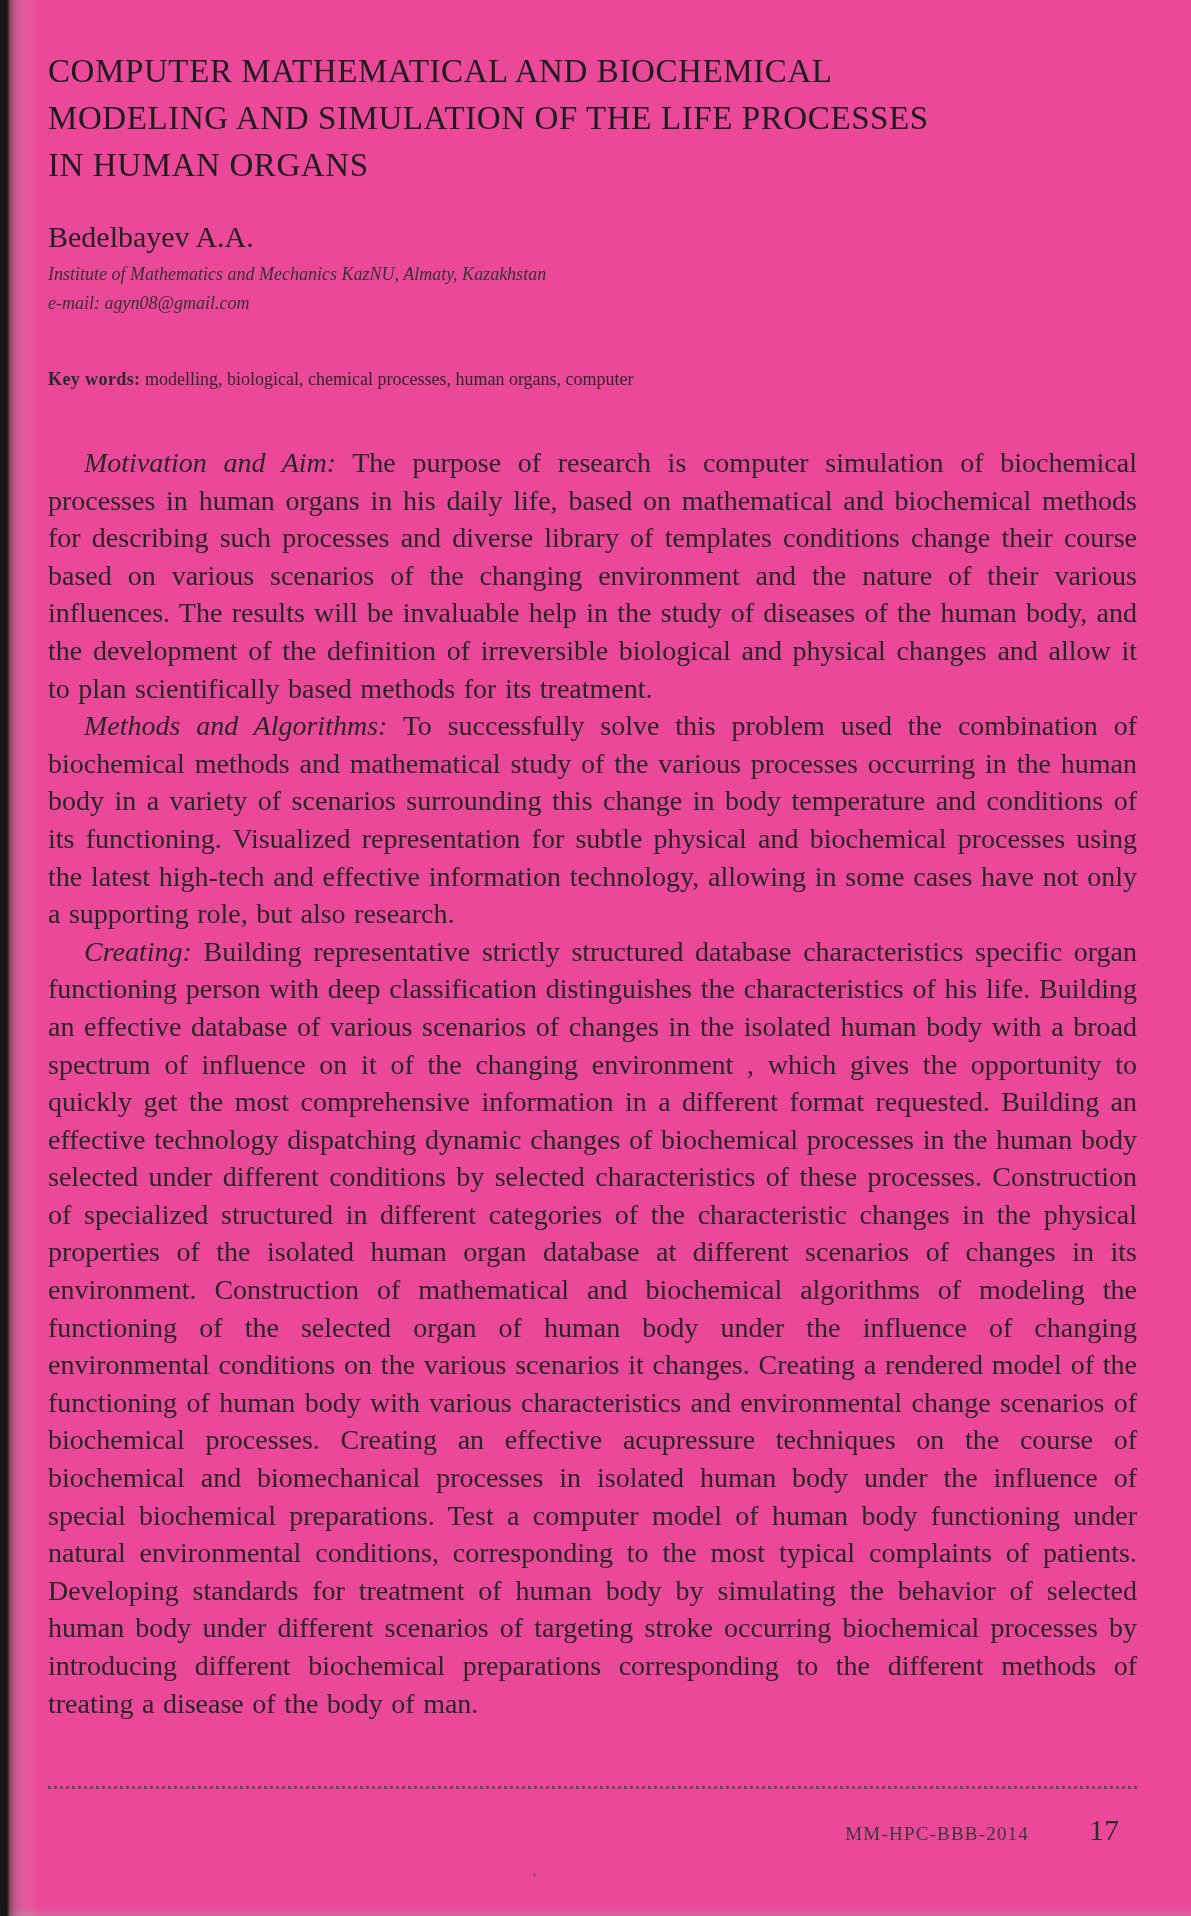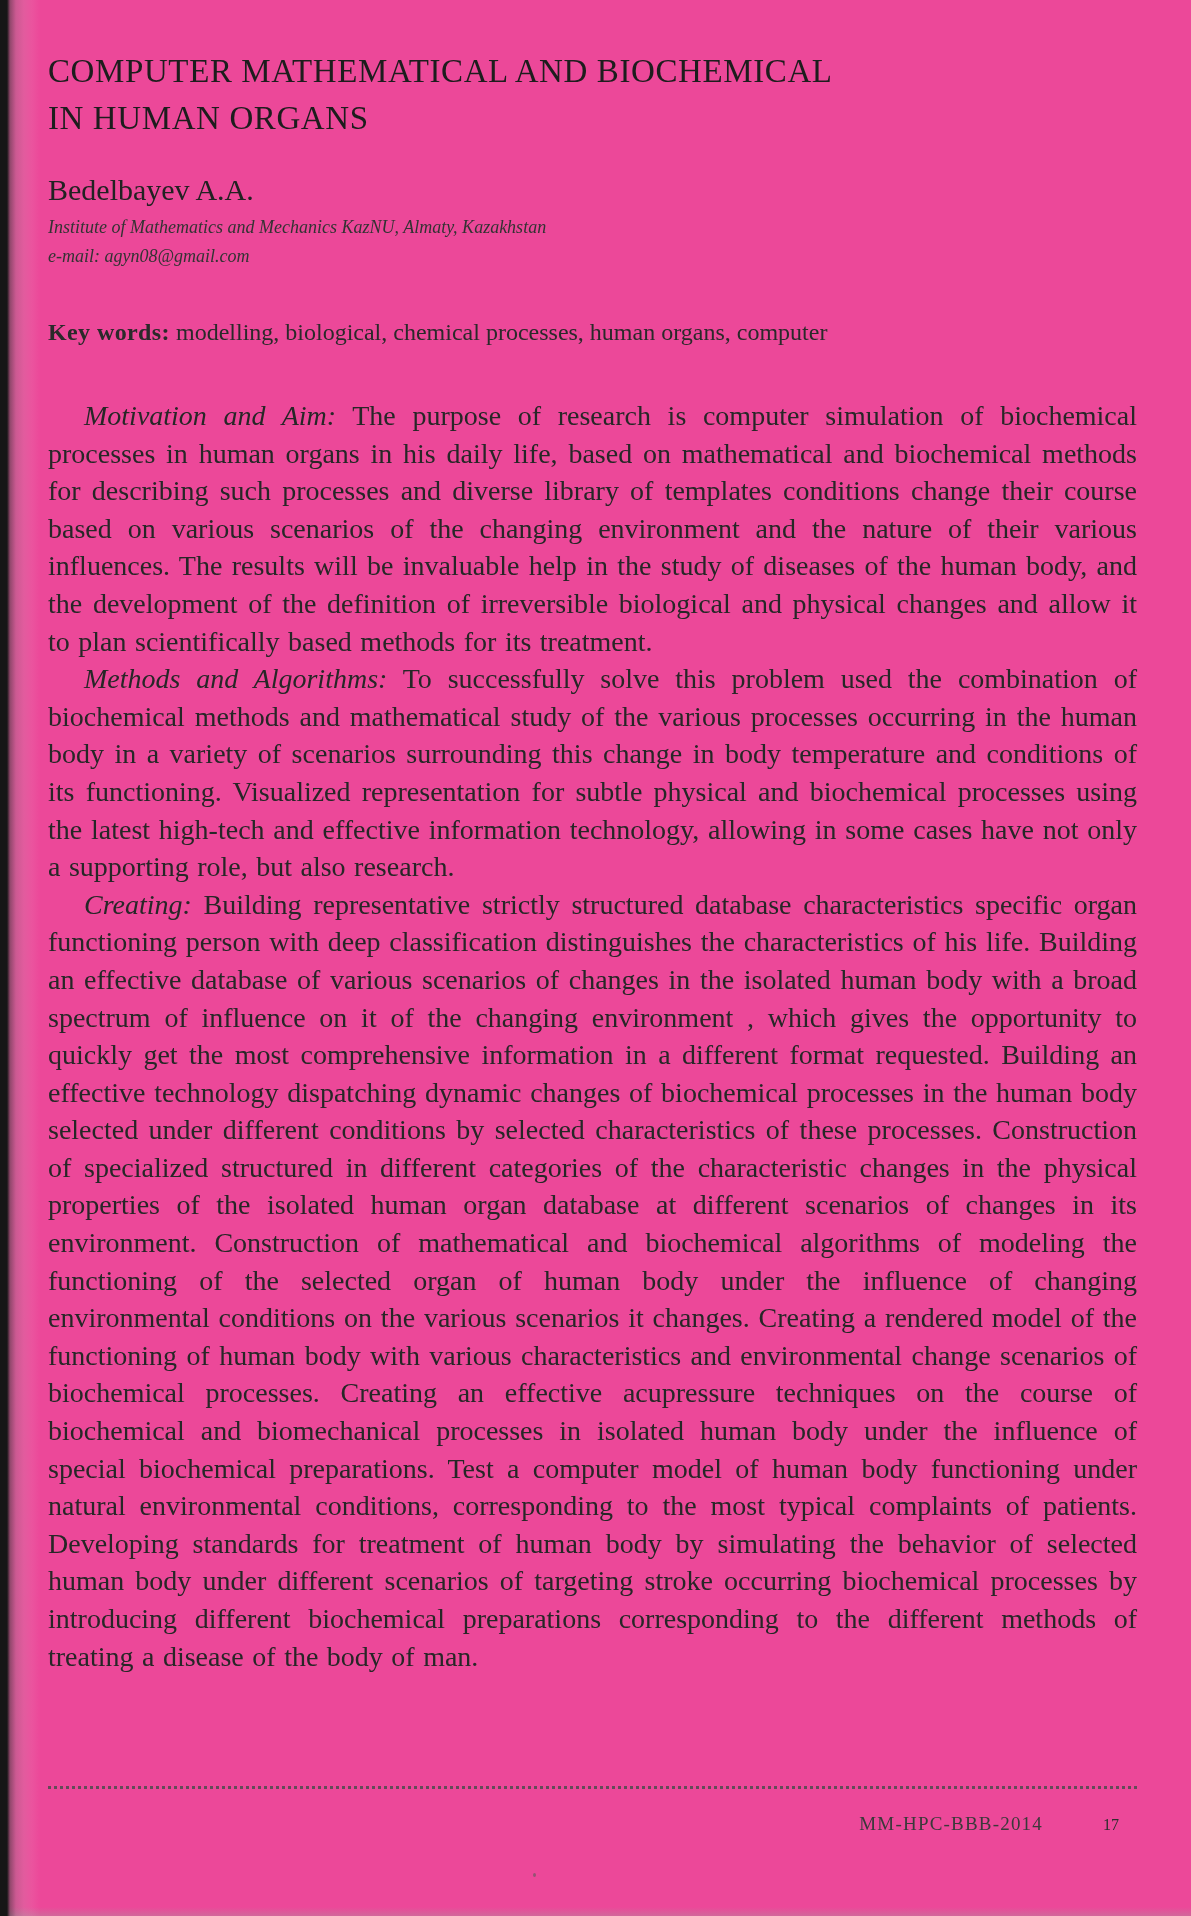--- a/index.html
+++ b/index.html
@@ -67,21 +67,21 @@
   }
   .affiliation, .email {
     font-style: italic;
     font-size: 18px;
     line-height: 29px;
     color: #333;
   }
   .affiliation { margin-top: 7px; }
   .keywords {
     margin-top: 47px;
-    font-size: 24px;
+    font-size: 18px;
     line-height: 29px;
     color: #2a2a2a;
   }
   .kw-label {
     font-weight: bold;
     letter-spacing: 0.4px;
   }
   .body {
     margin-top: 50px;
   }
@@ -114,36 +114,37 @@
     text-align: right;
     padding-right: 20px;
   }
   .code {
     font-size: 19px;
     letter-spacing: 1.2px;
     color: #3a3a3a;
     margin-right: 60px;
   }
   .pnum {
-    font-size: 16px;
+    font-size: 30px;
     color: #2e2e2e;
   }
 </style>
 </head>
 <body>
 
 <div class="page">
   <div class="edge-left"></div>
   <div class="edge-bottom"></div>
   <div class="speck"></div>
 
   <div class="content">
 
     <h1 class="title">
       <span class="tline">COMPUTER MATHEMATICAL AND BIOCHEMICAL</span>
+      <span class="tline">MODELING AND SIMULATION OF THE LIFE PROCESSES</span>
       <span class="tline">IN HUMAN ORGANS</span>
     </h1>
 
     <div class="author">Bedelbayev A.A.</div>
 
     <div class="affiliation">Institute of Mathematics and Mechanics KazNU, Almaty, Kazakhstan</div>
 
     <div class="email">e-mail: agyn08@gmail.com</div>
 
     <div class="keywords">

